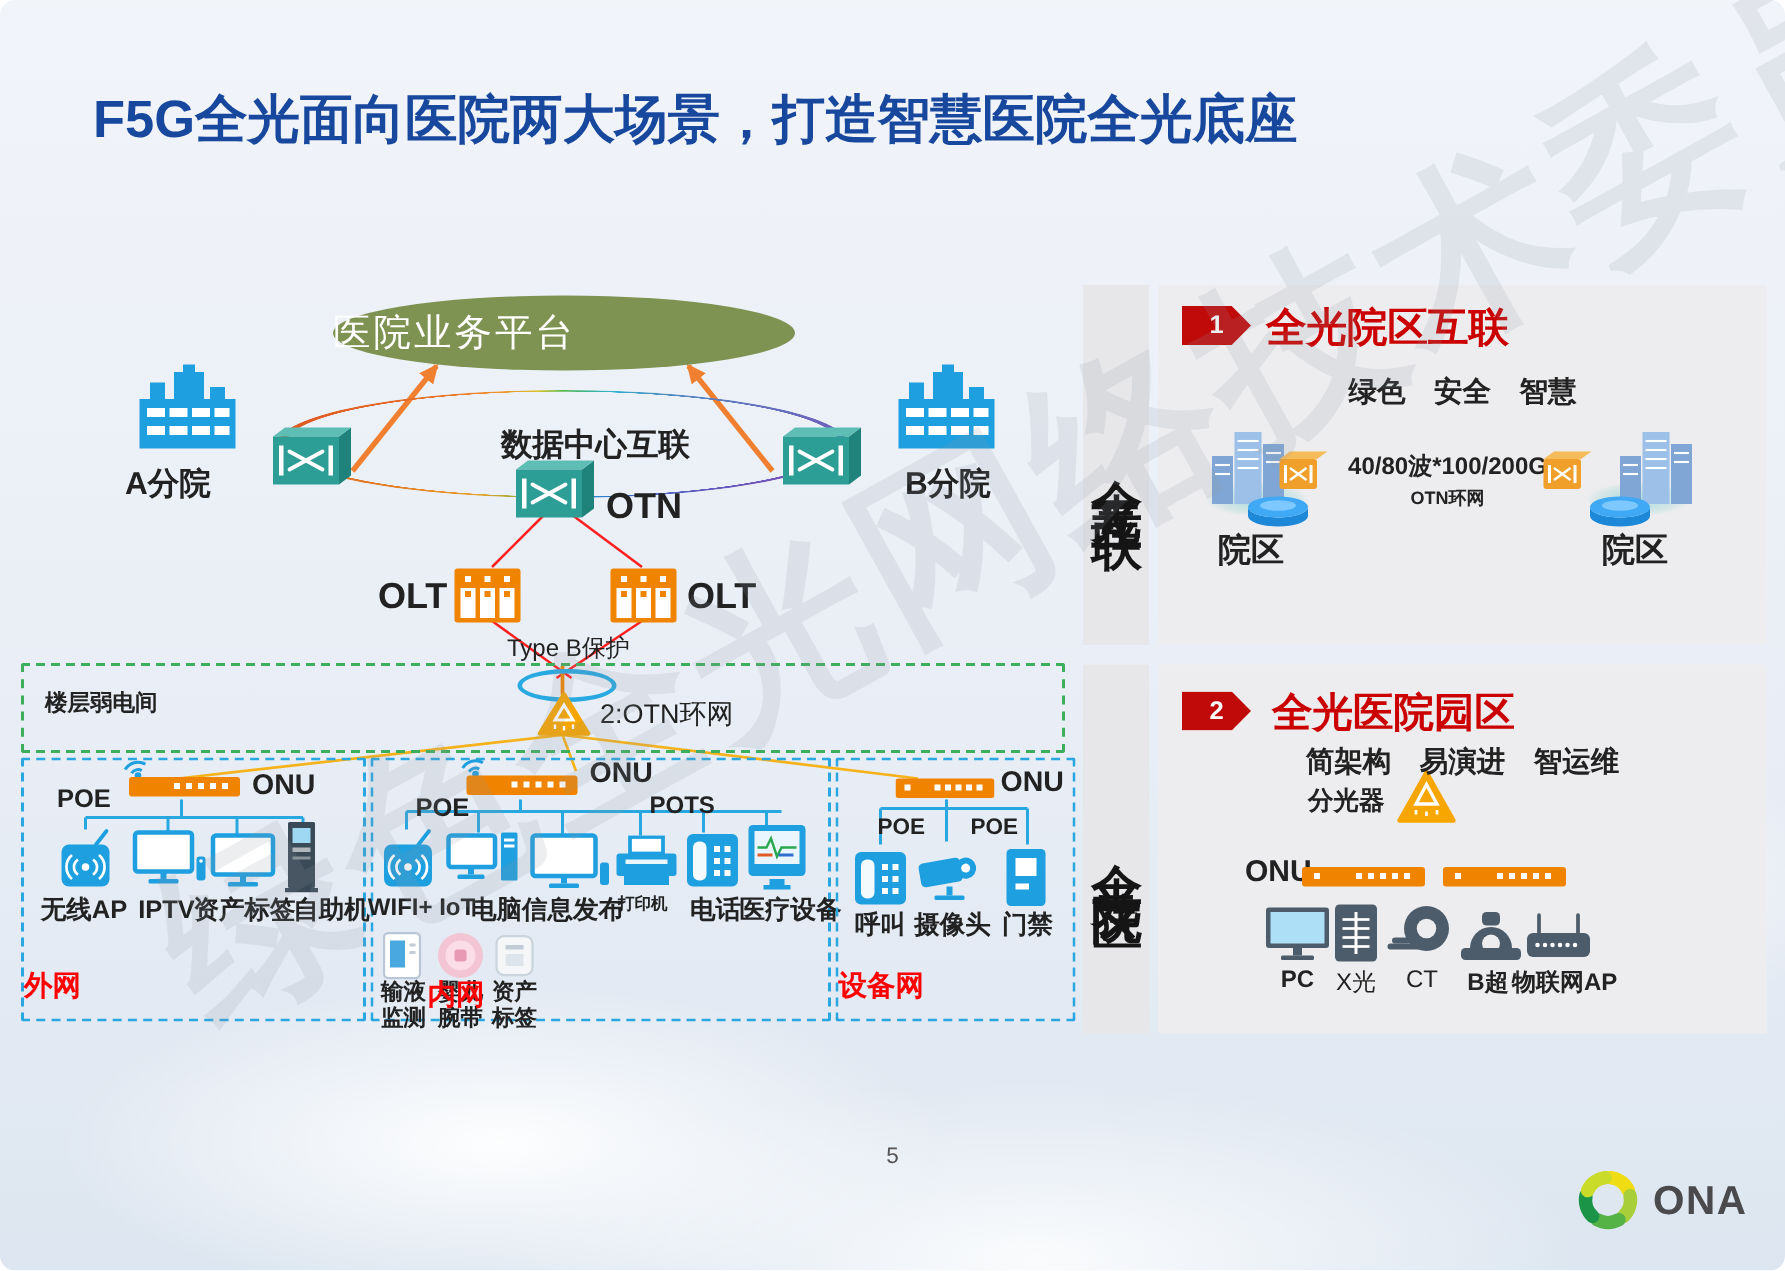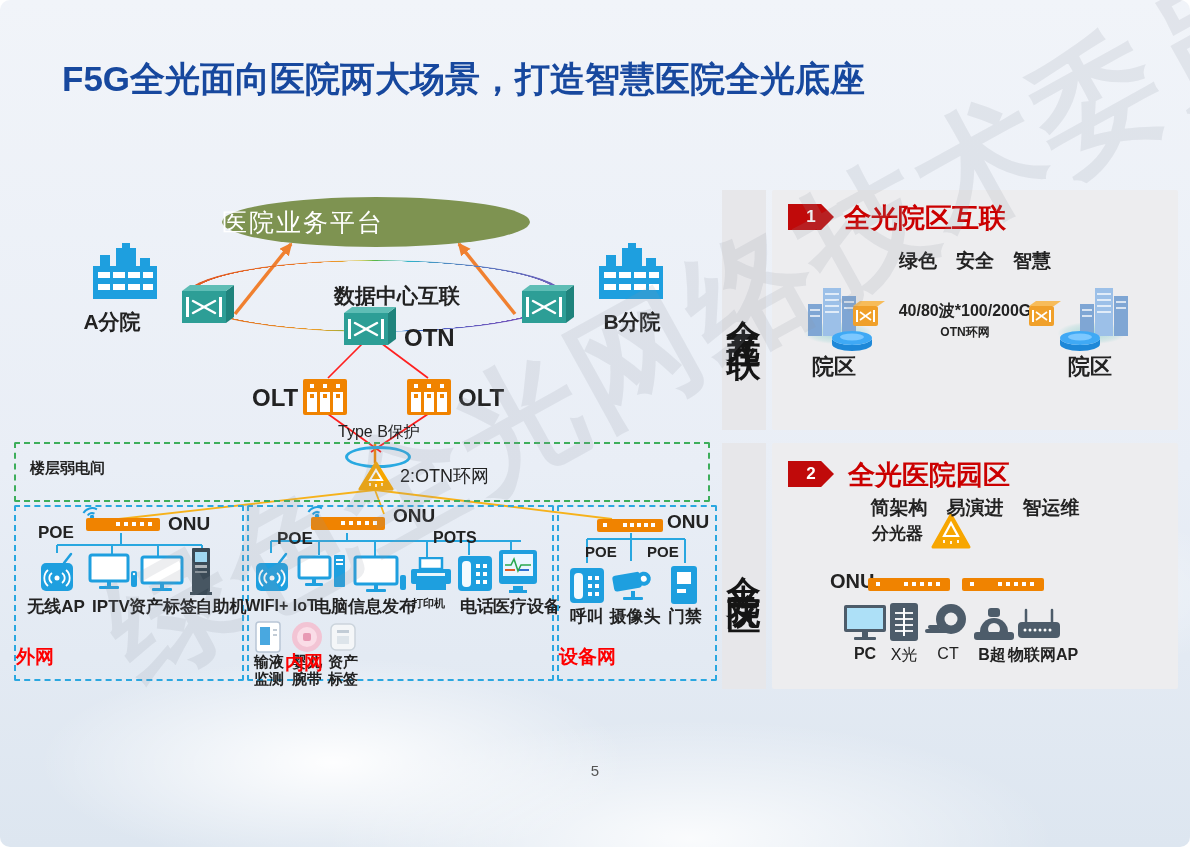--- a/index.html
+++ b/index.html
@@ -565,14 +565,24 @@
         <circle cx="34" cy="24" r="1.5"></circle>
       </g>
   </svg>
   <div class="lbl z2 ctr" style="left:842px;top:645px;width:46px;font-size:16px;font-weight:700">PC</div>
   <div class="lbl z2 ctr" style="left:884px;top:645px;width:40px;font-size:16px;font-weight:400">X光</div>
   <div class="lbl z2 ctr" style="left:928px;top:645px;width:40px;font-size:16px;font-weight:400">CT</div>
   <div class="lbl z2 ctr" style="left:968px;top:645px;width:48px;font-size:16px;font-weight:700">B超</div>
   <div class="lbl z2 ctr" style="left:1008px;top:645px;width:66px;font-size:16px;font-weight:700;white-space:nowrap">物联网AP</div>
 
   <div id="footer-page">5</div>
+  <div id="logo">
+    <svg width="44" height="44" viewBox="0 0 44 44">
+      <path d="M23.8,7.1 A15,15 0 0 1 35.6,15.7" fill="none" stroke="#F0DC12" stroke-width="9" stroke-linecap="round"></path>
+      <path d="M36.7,19.1 A15,15 0 0 1 32.2,33.0" fill="none" stroke="#A8CF3A" stroke-width="9" stroke-linecap="round"></path>
+      <path d="M29.3,35.1 A15,15 0 0 1 14.7,35.1" fill="none" stroke="#55B345" stroke-width="9" stroke-linecap="round"></path>
+      <path d="M11.8,33.0 A15,15 0 0 1 7.3,19.1" fill="none" stroke="#1B9447" stroke-width="9" stroke-linecap="round"></path>
+      <path d="M8.4,15.7 A15,15 0 0 1 20.2,7.1" fill="none" stroke="#CBDB2A" stroke-width="9" stroke-linecap="round"></path>
+    </svg>
+    <span id="logo-text">ONA</span>
+  </div>
 
 </div>
 
 </body></html>

